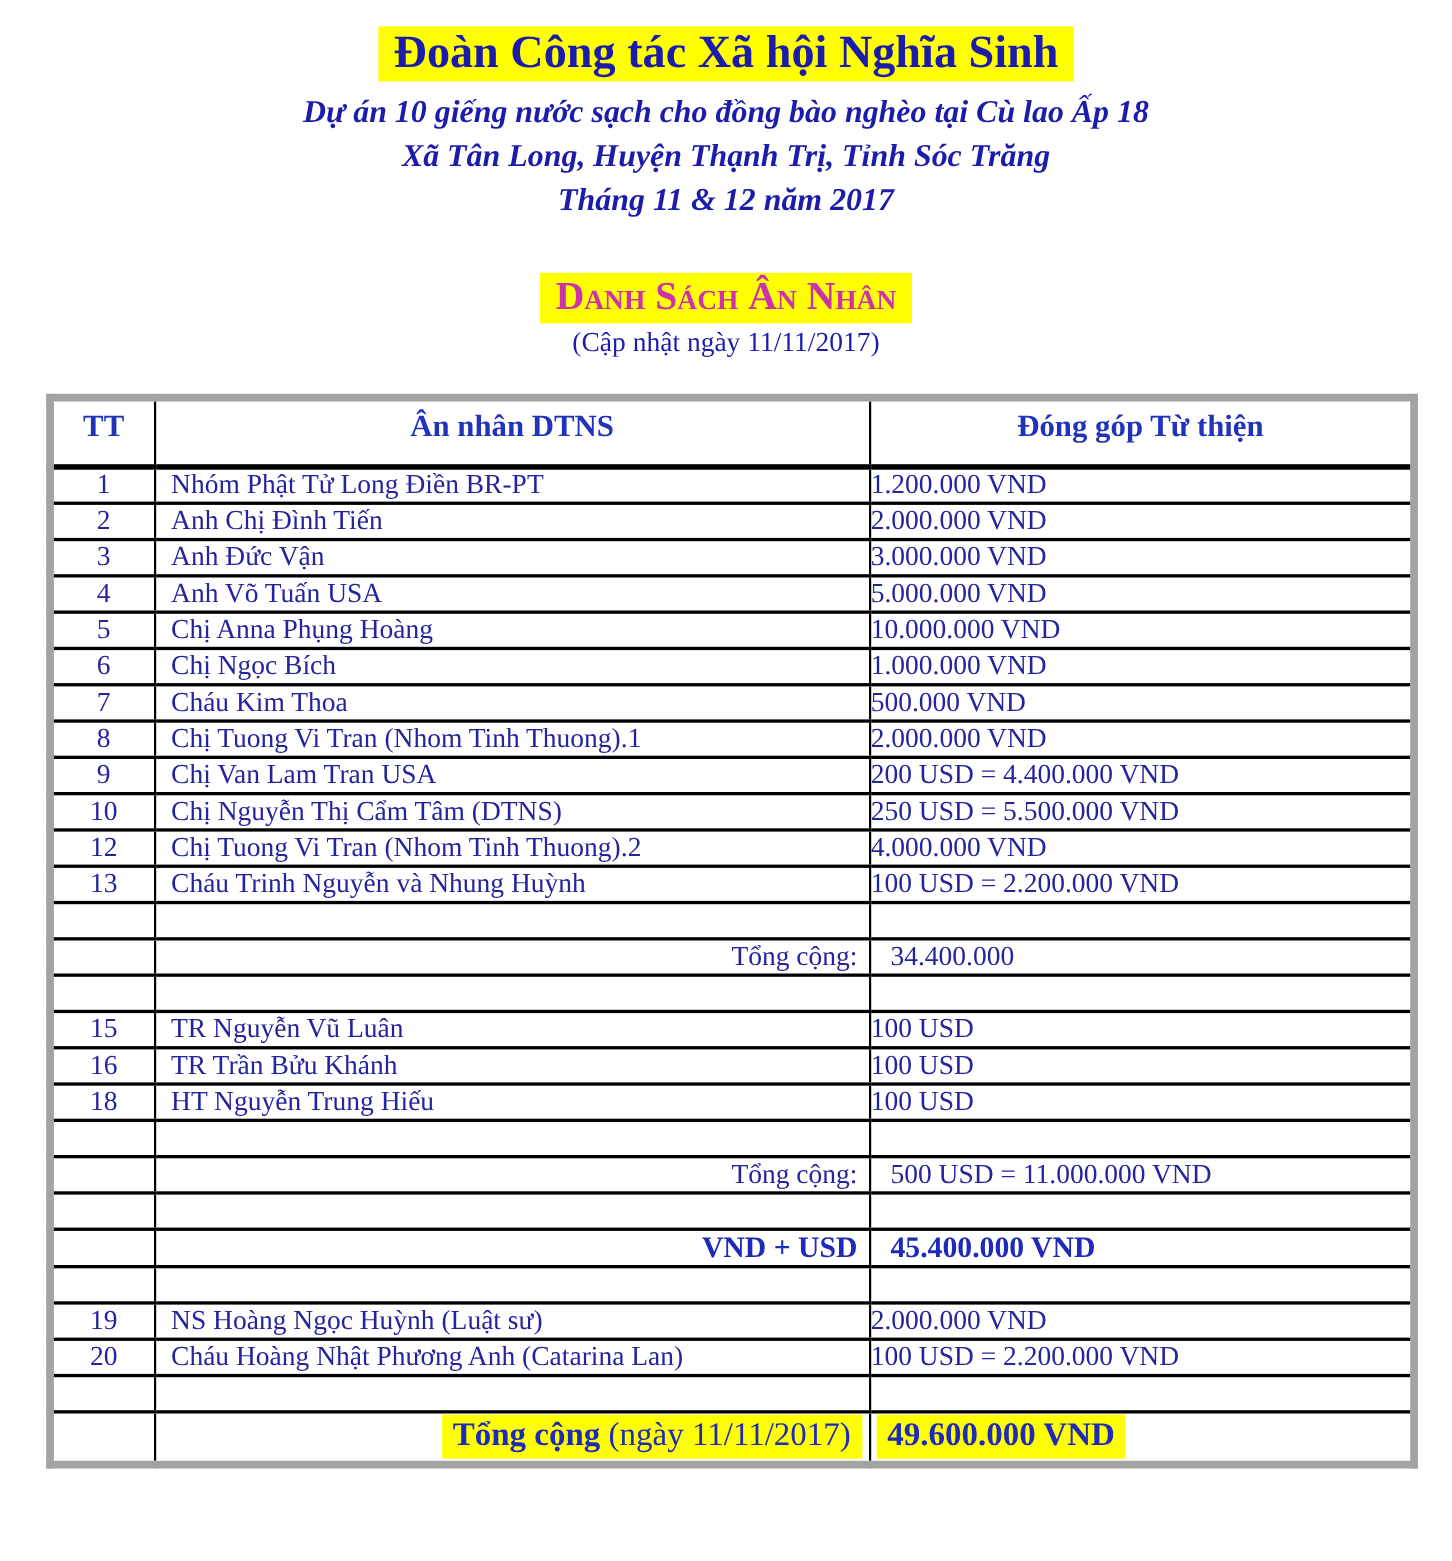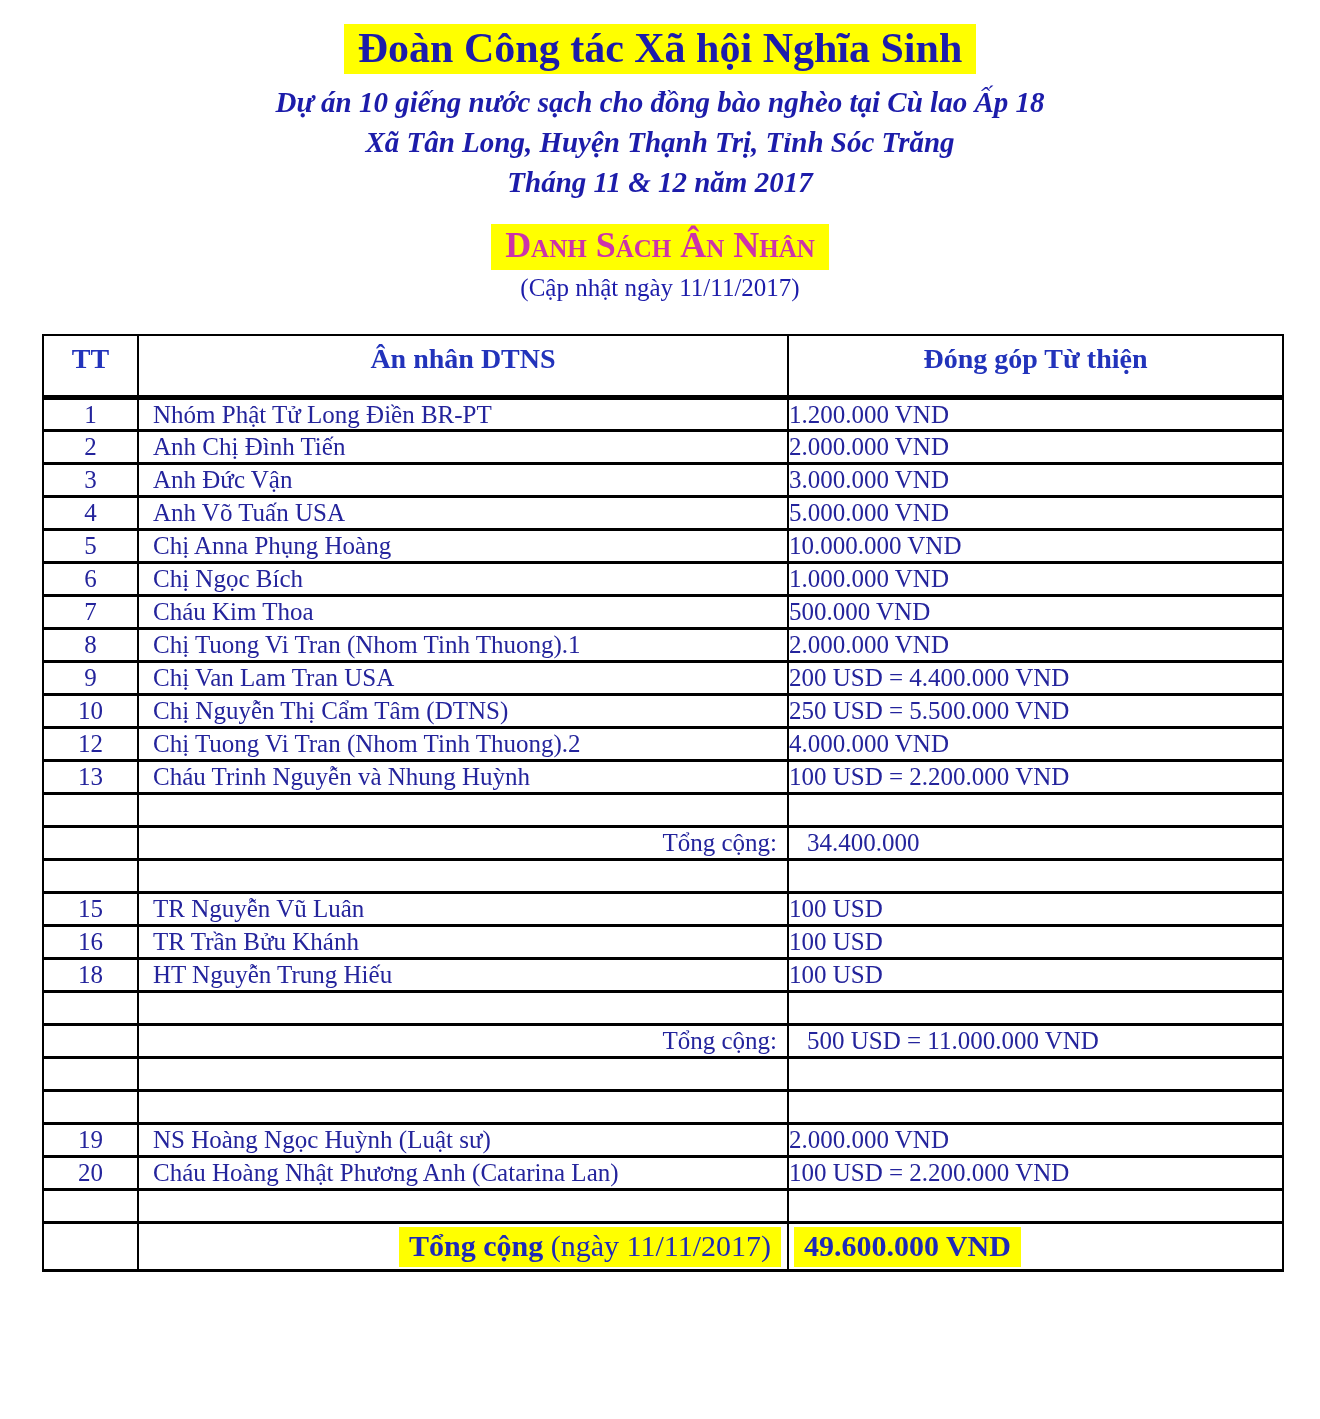--- a/index.html
+++ b/index.html
@@ -21,41 +21,41 @@
     font-weight: bold;
     padding: 1px 14px 3px 14px;
   }
   .subtitle {
     color: #1c1caa;
     font-size: 29px;
     font-weight: bold;
     line-height: 40px;
     font-style: italic;
   }
-  .list-title-line { margin-top: 22px; line-height: 1.1; }
+  .list-title-line { margin-top: 46px; line-height: 1.1; }
   .list-title {
     display: inline-block;
     background: #ffff00;
     color: #cc33aa;
     font-variant: small-caps;
     font-size: 36px;
     font-weight: bold;
     padding: 2px 14px 4px 14px;
   }
   .update-note {
     color: #1c1caa;
     font-size: 25px;
     margin-top: 4px;
   }
 
   table.donors {
     margin: 32px 0 0 42px;
     width: 1240px;
     border-collapse: collapse;
-    border: 1px solid #a3a3a3;
+    border: 7px solid #a3a3a3;
     table-layout: fixed;
   }
   col.col-tt   { width: 95px; }
   col.col-name { width: 650px; }
   col.col-amt  { width: 495px; }
 
   th, td { border: 2px solid #000; overflow: hidden; }
 
   thead th {
     border-bottom: 5px solid #000;
@@ -230,20 +230,25 @@
         <tr class="row-subtotal">
           <td class="c-tt"></td>
           <td class="c-label">Tổng cộng:</td>
           <td class="c-amt-left">500 USD = 11.000.000 VND</td>
         </tr>
         <tr class="row-blank">
           <td class="c-tt"></td>
           <td class="c-name"></td>
           <td class="c-amt"></td>
         </tr>
+        <tr class="row-grand">
+          <td class="c-tt"></td>
+          <td class="c-label">VND + USD</td>
+          <td class="c-amt-left">45.400.000 VND</td>
+        </tr>
         <tr class="row-blank">
           <td class="c-tt"></td>
           <td class="c-name"></td>
           <td class="c-amt"></td>
         </tr>
         <tr class="row-donor">
           <td class="c-tt">19</td>
           <td class="c-name">NS Hoàng Ngọc Huỳnh (Luật sư)</td>
           <td class="c-amt">2.000.000 VND</td>
         </tr>

